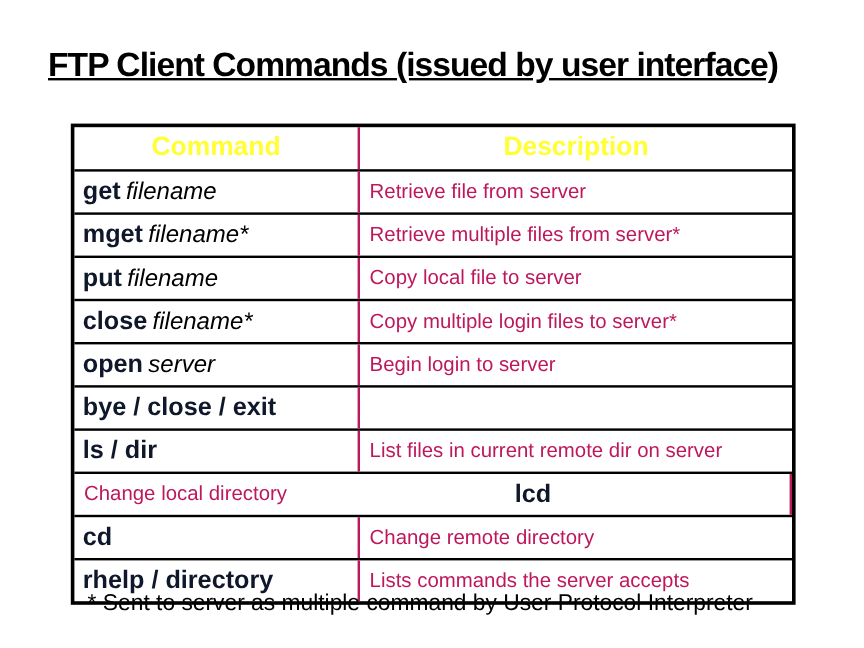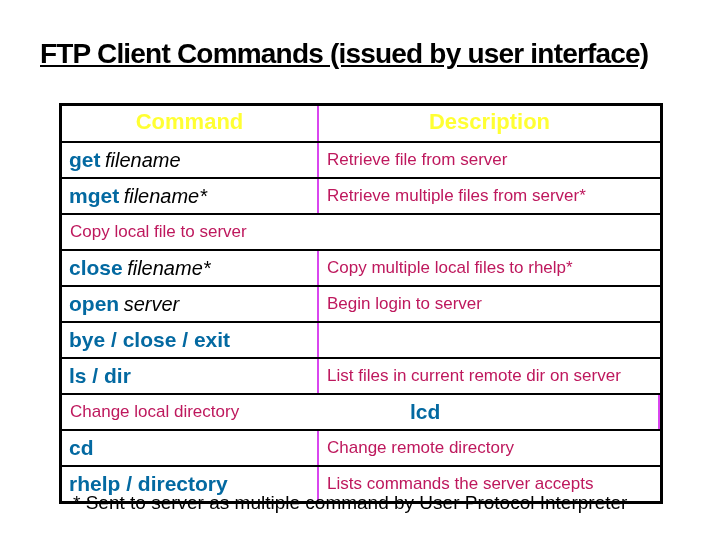--- a/index.html
+++ b/index.html
@@ -46,22 +46,22 @@
   .row.header-row {
     border-top: none;
     height: 35px;
   }
   .cell {
     box-sizing: border-box;
     overflow: hidden;
     white-space: nowrap;
   }
   .cmd-cell {
-    width: 257px;
-    border-right: 2px solid #d946ef;
+    width: 238px;
+    border-right: 2px solid #be185d;
     padding-left: 7px;
     line-height: 33px;
   }
   .desc-cell {
     flex: 1;
     padding-left: 8px;
     line-height: 33px;
     font-size: 17px;
     color: #be185d;
   }
@@ -69,21 +69,21 @@
     text-align: center;
     font-weight: bold;
     font-size: 22px;
     color: #FFFF33;
     line-height: 32px;
     padding-left: 0;
   }
   .cmd {
     font-weight: bold;
     font-size: 21px;
-    color: #0369a1;
+    color: #0f172a;
   }
   .arg {
     font-style: italic;
     font-size: 20px;
     color: #000000;
   }
   .footnote {
     position: absolute;
     left: 73px;
     top: 492px;
@@ -115,29 +115,33 @@
 
       <div class="row">
         <div class="cell cmd-cell">
           <span class="cmd">mget</span>
           <span class="arg"> filename*</span>
         </div>
         <div class="cell desc-cell">Retrieve multiple files from server*</div>
       </div>
 
       <div class="row">
+        <div class="cell cmd-cell">
+          <span class="cmd">put</span>
+          <span class="arg"> filename</span>
+        </div>
         <div class="cell desc-cell">Copy local file to server</div>
       </div>
 
       <div class="row">
         <div class="cell cmd-cell">
           <span class="cmd">close</span>
           <span class="arg"> filename*</span>
         </div>
-        <div class="cell desc-cell">Copy multiple local files to rhelp*</div>
+        <div class="cell desc-cell">Copy multiple login files to server*</div>
       </div>
 
       <div class="row">
         <div class="cell cmd-cell">
           <span class="cmd">open</span>
           <span class="arg"> server</span>
         </div>
         <div class="cell desc-cell">Begin login to server</div>
       </div>
 

